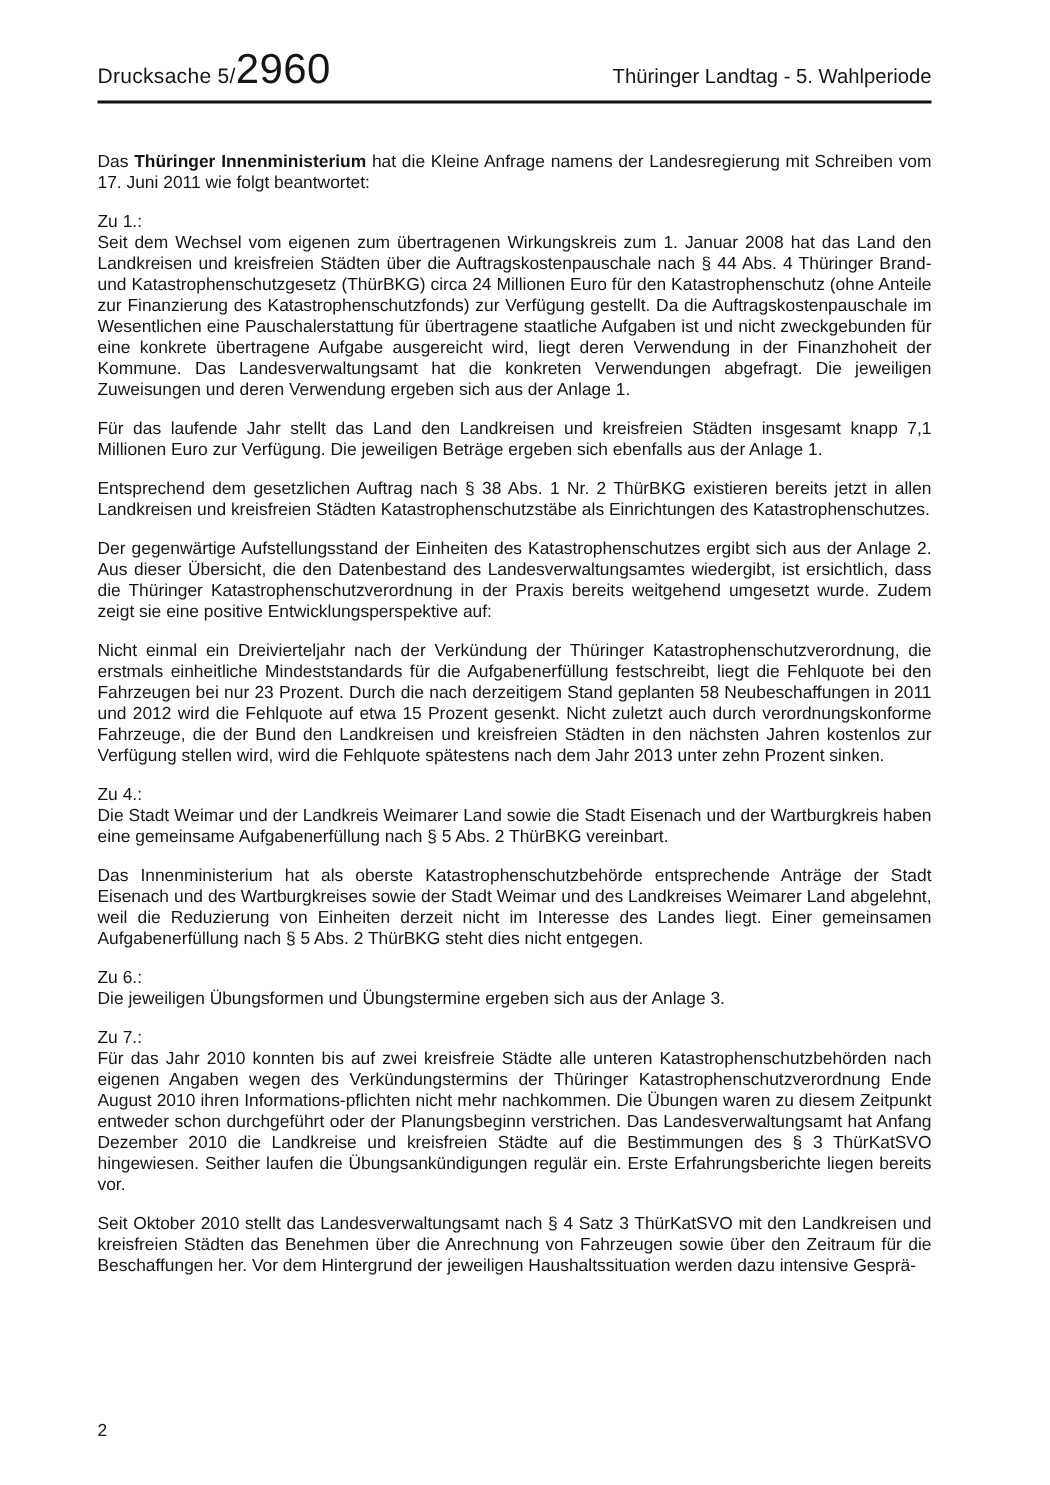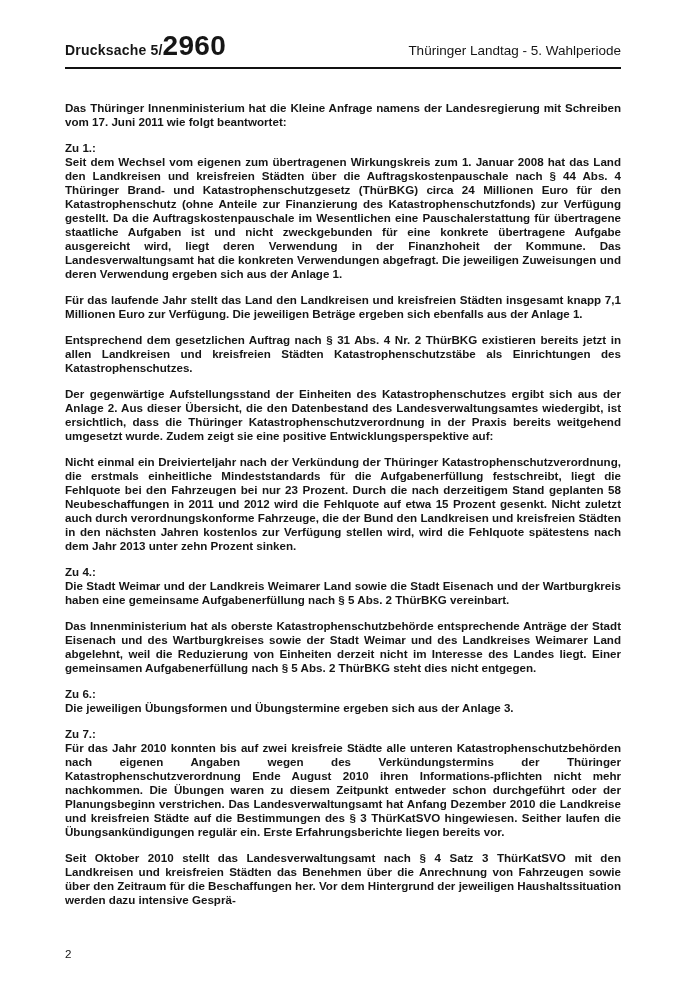--- a/index.html
+++ b/index.html
@@ -12,31 +12,30 @@
     box-sizing: border-box;
     padding: 30px 79px 0 65px;
     font-family: "Liberation Sans", sans-serif;
     color: #161616;
   }
   .header {
     display: flex;
     justify-content: space-between;
     align-items: baseline;
   }
-  .drucksache { font-weight: bold; font-size: 14px; letter-spacing: 0.2px; white-space: nowrap; }
+  .drucksache { font-weight: normal; font-size: 14px; letter-spacing: 0.2px; white-space: nowrap; }
   .drucksache .number { font-size: 28px; letter-spacing: 0.3px; }
   .landtag-title { font-weight: normal; font-size: 13.5px; white-space: nowrap; }
   .rule { border: 0; border-top: 2px solid #111; margin: 5px 0 0 0; }
   .body {
     margin-top: 32px;
     font-size: 11.6px;
     line-height: 14px;
     text-align: justify;
     hyphens: auto;
-    font-weight: bold;
     -webkit-hyphens: auto;
   }
   .para { margin: 0 0 12px 0; }
   .section-label { margin: 0; }
   .page-number {
     position: absolute;
     left: 65px;
     bottom: 30px;
     font-size: 11.6px;
   }
@@ -58,21 +57,21 @@
 
     <div>
         <section class="section">
           <div class="section-label">Zu 1.:</div>
           <p class="para">Seit dem Wechsel vom eigenen zum übertragenen Wirkungskreis zum 1. Januar 2008 hat das Land den Landkreisen und kreisfreien Städten über die Auftragskostenpauschale nach § 44 Abs. 4 Thüringer Brand- und Katastrophenschutzgesetz (ThürBKG) circa 24 Millionen Euro für den Katastrophenschutz (ohne Anteile zur Finanzierung des Katastrophenschutzfonds) zur Verfügung gestellt. Da die Auftragskostenpauschale im Wesentlichen eine Pauschalerstattung für übertragene staatliche Aufgaben ist und nicht zweckgebunden für eine konkrete übertragene Aufgabe ausgereicht wird, liegt deren Verwendung in der Finanzhoheit der Kommune. Das Landesverwaltungsamt hat die konkreten Verwendungen abgefragt. Die jeweiligen Zuweisungen und deren Verwendung ergeben sich aus der Anlage 1.</p>
         </section>
         <section class="section">
           <p class="para">Für das laufende Jahr stellt das Land den Landkreisen und kreisfreien Städten insgesamt knapp 7,1 Millionen Euro zur Verfügung. Die jeweiligen Beträge ergeben sich ebenfalls aus der Anlage 1.</p>
         </section>
         <section class="section">
-          <p class="para">Entsprechend dem gesetzlichen Auftrag nach § 31 Abs. 4 Nr. 2 ThürBKG existieren bereits jetzt in allen Landkreisen und kreisfreien Städten Katastrophenschutzstäbe als Einrichtungen des Katastrophenschutzes.</p>
+          <p class="para">Entsprechend dem gesetzlichen Auftrag nach § 38 Abs. 1 Nr. 2 ThürBKG existieren bereits jetzt in allen Landkreisen und kreisfreien Städten Katastrophenschutzstäbe als Einrichtungen des Katastrophenschutzes.</p>
           <p class="para">Der gegenwärtige Aufstellungsstand der Einheiten des Katastrophenschutzes ergibt sich aus der Anlage 2. Aus dieser Übersicht, die den Datenbestand des Landesverwaltungsamtes wiedergibt, ist ersichtlich, dass die Thüringer Katastrophenschutzverordnung in der Praxis bereits weitgehend umgesetzt wurde. Zudem zeigt sie eine positive Entwicklungsperspektive auf:</p>
           <p class="para">Nicht einmal ein Dreivierteljahr nach der Verkündung der Thüringer Katastrophenschutzverordnung, die erstmals einheitliche Mindeststandards für die Aufgabenerfüllung festschreibt, liegt die Fehlquote bei den Fahrzeugen bei nur 23 Prozent. Durch die nach derzeitigem Stand geplanten 58 Neubeschaffungen in 2011 und 2012 wird die Fehlquote auf etwa 15 Prozent gesenkt. Nicht zuletzt auch durch verordnungskonforme Fahrzeuge, die der Bund den Landkreisen und kreisfreien Städten in den nächsten Jahren kostenlos zur Verfügung stellen wird, wird die Fehlquote spätestens nach dem Jahr 2013 unter zehn Prozent sinken.</p>
         </section>
         <section class="section">
           <div class="section-label">Zu 4.:</div>
           <p class="para">Die Stadt Weimar und der Landkreis Weimarer Land sowie die Stadt Eisenach und der Wartburgkreis haben eine gemeinsame Aufgabenerfüllung nach § 5 Abs. 2 ThürBKG vereinbart.</p>
         </section>
         <section class="section">
           <p class="para">Das Innenministerium hat als oberste Katastrophenschutzbehörde entsprechende Anträge der Stadt Eisenach und des Wartburgkreises sowie der Stadt Weimar und des Landkreises Weimarer Land abgelehnt, weil die Reduzierung von Einheiten derzeit nicht im Interesse des Landes liegt. Einer gemeinsamen Aufgabenerfüllung nach § 5 Abs. 2 ThürBKG steht dies nicht entgegen.</p>
         </section>

